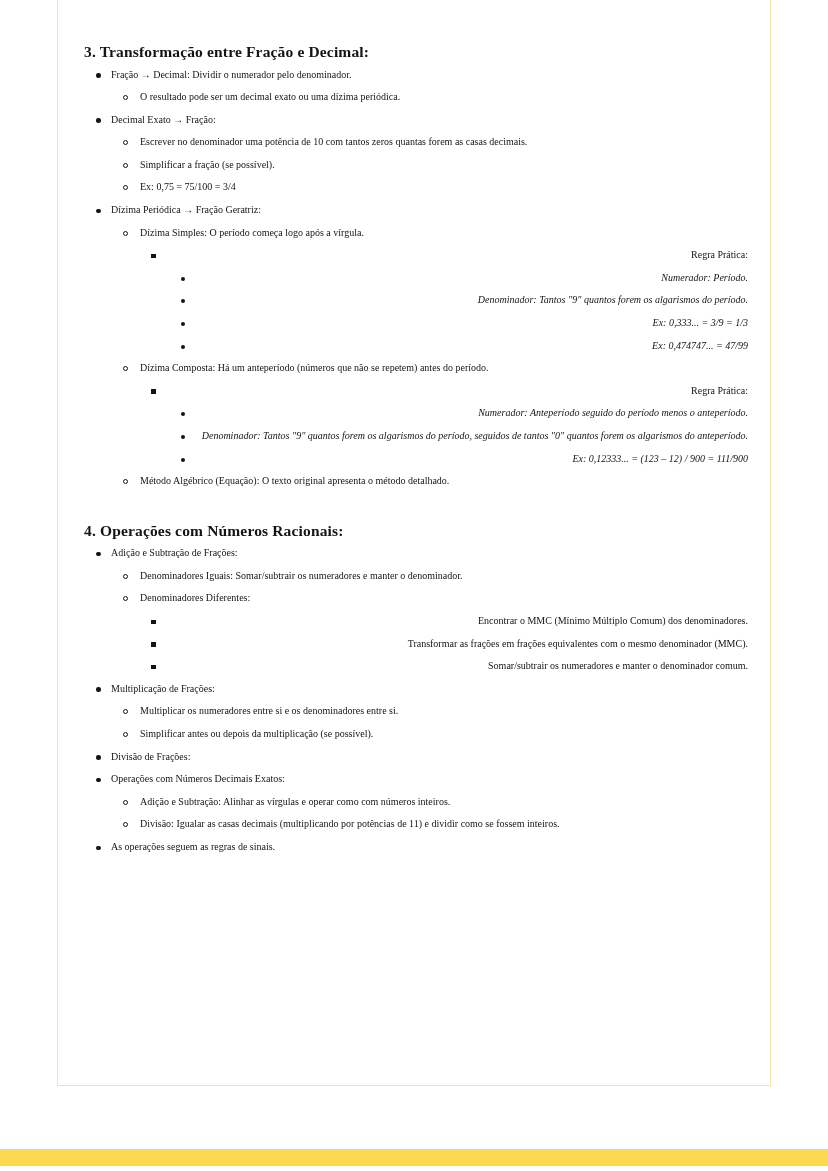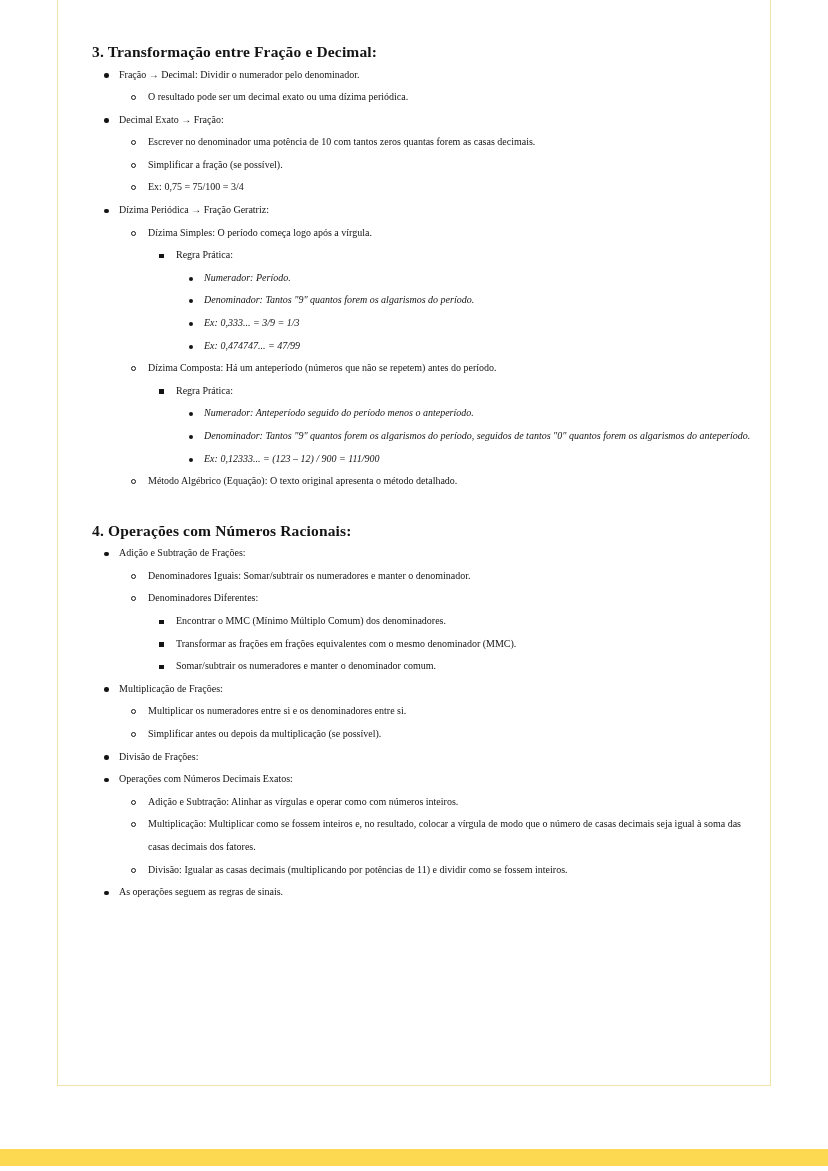--- a/index.html
+++ b/index.html
@@ -37,21 +37,21 @@
     left: 0;
     top: 1149px;
     width: 828px;
     height: 17px;
     background: #fcd951;
   }
 
   
   #content {
     position: absolute;
-    left: 92px;
+    left: 84px;
     top: 41px;
     width: 664px;
   }
 
   .section { margin: 0; }
   .section + .section { margin-top: 27px; }
 
   h2.sec-title {
     font-size: 15.5px;
     font-weight: bold;
@@ -68,21 +68,21 @@
 
   li {
     position: relative;
     font-size: 10px;
     line-height: 22.6px;
   }
 
   
   .lvl1 > li { padding-left: 27px; margin-left: 0px; }
   .lvl2 > li { padding-left: 28px; margin-left: 1px; }
-  .lvl3 > li { padding-left: 28px; margin-left: 0px; }
+  .lvl3 > li { padding-left: 28px; margin-left: 0px; text-align: right; }
   .lvl4 > li { padding-left: 27px; margin-left: 1px; font-style: italic; }
 
   
   .lvl1 > li::before {
     content: "";
     position: absolute;
     left: 12px;
     top: 9.5px;
     width: 4.5px;
     height: 4.5px;
@@ -244,23 +244,20 @@
         <li>
           <span class="txt">Divisão de Frações:</span>
         </li>
         <li>
           <span class="txt">Operações com Números Decimais Exatos:</span>
           <ul class="lvl2">
             <li>
               <span class="txt">Adição e Subtração: Alinhar as vírgulas e operar como com números inteiros.</span>
             </li>
             <li>
-              <span class="txt">Multiplicação: Multiplicar como se fossem inteiros e, no resultado, colocar a vírgula de modo que o número de casas decimais seja igual à soma das casas decimais dos fatores.</span>
-            </li>
-            <li>
               <span class="txt">Divisão: Igualar as casas decimais (multiplicando por potências de 11) e dividir como se fossem inteiros.</span>
             </li>
           </ul>
         </li>
         <li>
           <span class="txt">As operações seguem as regras de sinais.</span>
         </li>
       </ul>
     </div>
   </div>

